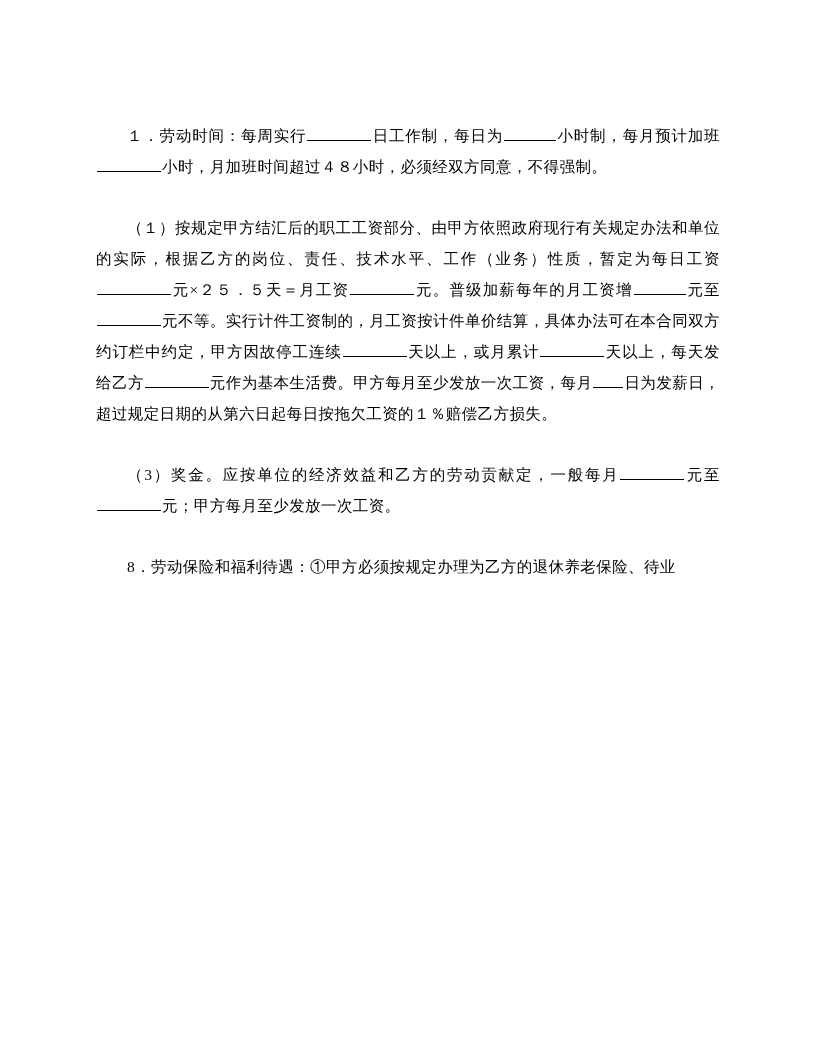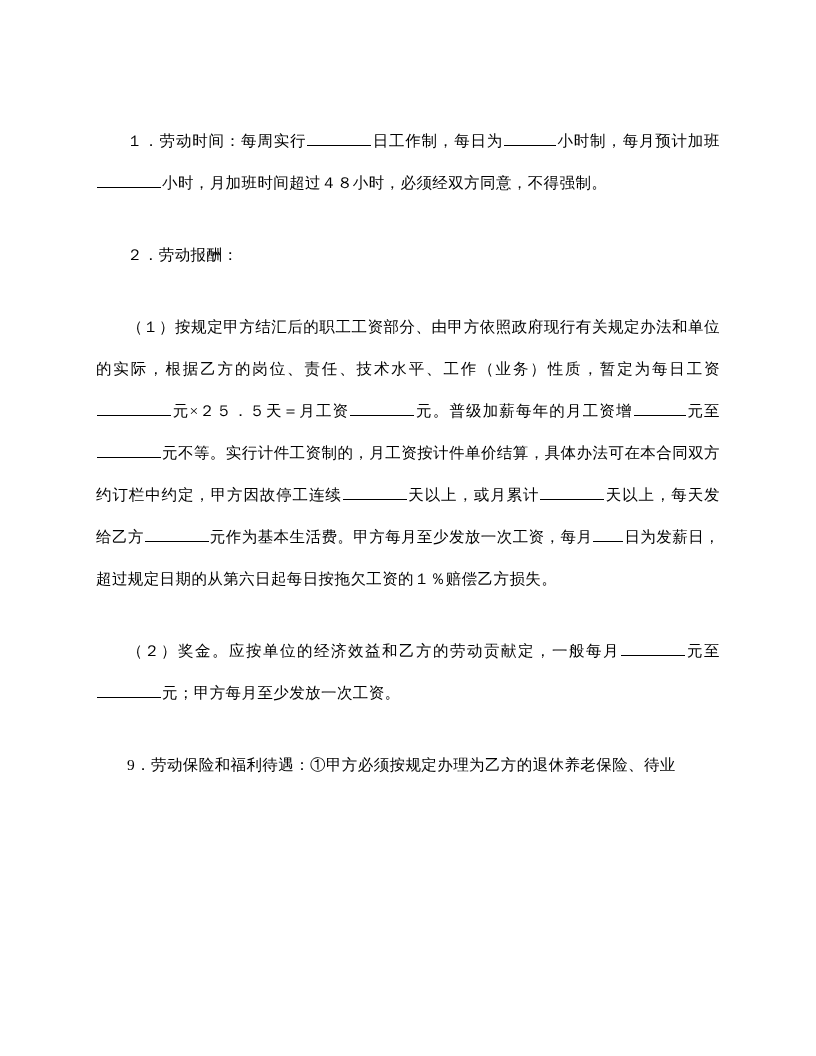--- a/index.html
+++ b/index.html
@@ -17,21 +17,21 @@
   }
   .page {
     box-sizing: border-box;
     width: 816px;
     height: 1056px;
     padding: 120px 96px 60px 96px;
     background: #ffffff;
   }
   .para {
     font-size: 15.5px;
-    line-height: 42px;
+    line-height: 31px;
     text-align: justify;
     text-justify: inter-ideograph;
     margin: 0 0 30px 0;
     letter-spacing: 0.4px;
   }
   .para.indent {
     text-indent: 2em;
   }
   .para.last {
     margin-bottom: 0;
@@ -47,18 +47,17 @@
   .b-sm { width: 52px; }
   .b-md { width: 64px; }
   .b-lg { width: 74px; }
 </style>
 </head>
 <body>
 
 <div class="page">
   <div id="content">
       <div class="para indent"><span>１．劳动时间：每周实行</span><span class="blank b-md"></span><span>日工作制，每日为</span><span class="blank b-sm"></span><span>小时制，每月预计加班</span><span class="blank b-md"></span><span>小时，月加班时间超过４８小时，必须经双方同意，不得强制。</span></div>
-      <div class="para indent"><span>２．劳动报酬：</span></div>
       <div class="para indent"><span>（１）按规定甲方结汇后的职工工资部分、由甲方依照政府现行有关规定办法和单位的实际，根据乙方的岗位、责任、技术水平、工作（业务）性质，暂定为每日工资</span><span class="blank b-lg"></span><span>元×２５．５天＝月工资</span><span class="blank b-md"></span><span>元。普级加薪每年的月工资增</span><span class="blank b-sm"></span><span>元至</span><span class="blank b-md"></span><span>元不等。实行计件工资制的，月工资按计件单价结算，具体办法可在本合同双方约订栏中约定，甲方因故停工连续</span><span class="blank b-md"></span><span>天以上，或月累计</span><span class="blank b-md"></span><span>天以上，每天发给乙方</span><span class="blank b-md"></span><span>元作为基本生活费。甲方每月至少发放一次工资，每月</span><span class="blank b-xs"></span><span>日为发薪日，超过规定日期的从第六日起每日按拖欠工资的１％赔偿乙方损失。</span></div>
-      <div class="para indent"><span>（２）奖金。应按单位的经济效益和乙方的劳动贡献定，一般每月</span><span class="blank b-md"></span><span>元至</span><span class="blank b-md"></span><span>元；甲方每月至少发放一次工资。</span></div>
-      <div class="para indent last"><span>9．劳动保险和福利待遇：①甲方必须按规定办理为乙方的退休养老保险、待业</span></div>
+      <div class="para indent"><span>（3）奖金。应按单位的经济效益和乙方的劳动贡献定，一般每月</span><span class="blank b-md"></span><span>元至</span><span class="blank b-md"></span><span>元；甲方每月至少发放一次工资。</span></div>
+      <div class="para indent last"><span>8．劳动保险和福利待遇：①甲方必须按规定办理为乙方的退休养老保险、待业</span></div>
     </div>
 </div>
 
 </body></html>

